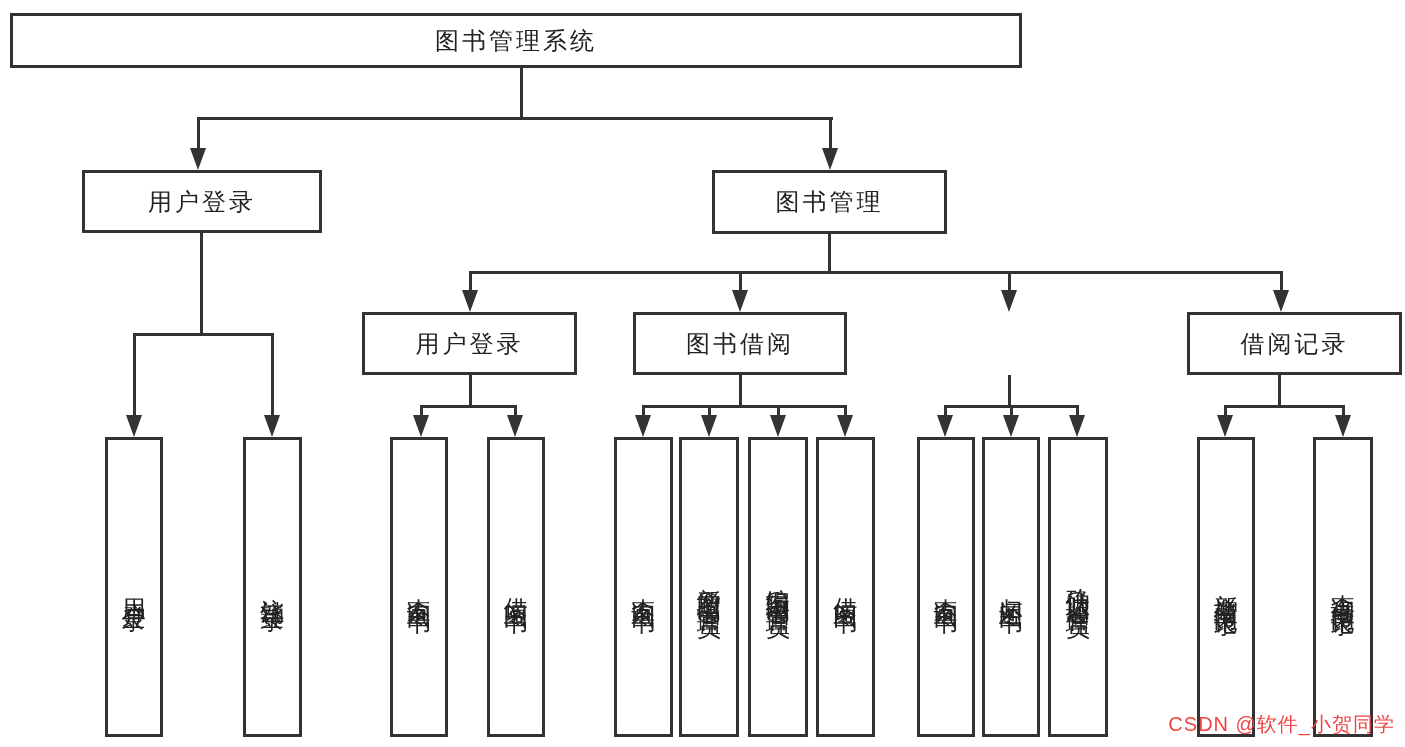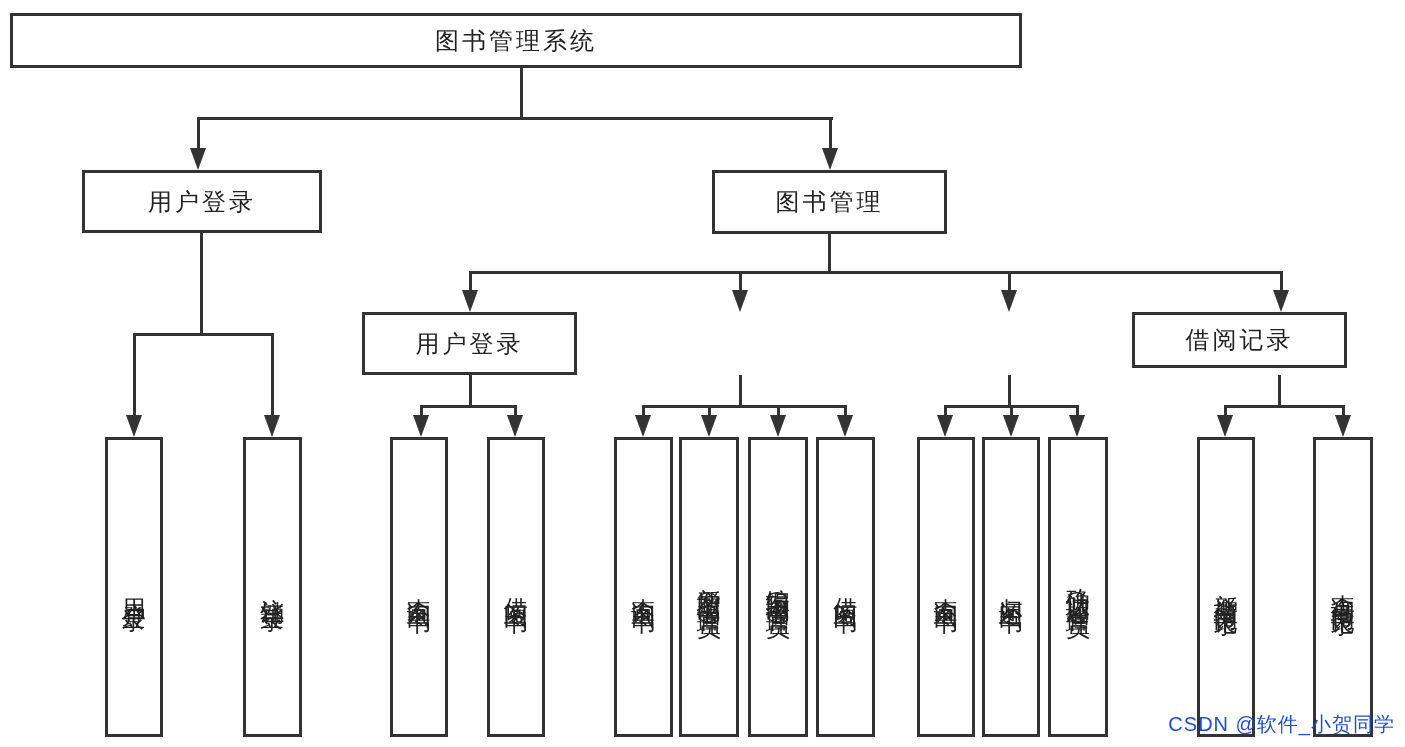--- a/index.html
+++ b/index.html
@@ -43,21 +43,21 @@
     position:absolute;width:0;height:0;
     border-left:8px solid transparent;
     border-right:8px solid transparent;
     border-top:22px solid #333;
   }
   
   .watermark{
     position:absolute;
     right:10px;bottom:9px;
     font-size:20px;
-    color:#1d4ed8;
+    color:#ef4444;
     letter-spacing:1px;
     z-index:5;
   }
 </style>
 </head>
 <body>
 
 <div id="canvas">
 
   <div class="node" style="left:10px;top:13px;width:1012px;height:55px">
@@ -92,21 +92,24 @@
   <div class="vline" style="left:739px;top:271px;height:21px"></div>
   <div class="ahead" style="left:732px;top:290px"></div>
   <div class="vline" style="left:1008px;top:271px;height:21px"></div>
   <div class="ahead" style="left:1001px;top:290px"></div>
   <div class="vline" style="left:1280px;top:271px;height:21px"></div>
   <div class="ahead" style="left:1273px;top:290px"></div>
 
   <div class="node" style="left:362px;top:312px;width:215px;height:63px">
     <span>用户登录</span>
   </div>
-  <div class="node" style="left:1132px;top:312px;width:215px;height:56px">
+  <div class="node" style="left:633px;top:312px;width:214px;height:63px">
+    <span>图书借阅</span>
+  </div>
+  <div class="node" style="left:1187px;top:312px;width:215px;height:63px">
     <span>借阅记录</span>
   </div>
 
   <div class="vline" style="left:469px;top:375px;height:33px"></div>
   <div class="hline" style="left:420px;top:405px;width:97px"></div>
   <div class="vline" style="left:420px;top:405px;height:14px"></div>
   <div class="ahead" style="left:413px;top:415px"></div>
   <div class="vline" style="left:514px;top:405px;height:14px"></div>
   <div class="ahead" style="left:507px;top:415px"></div>
 

